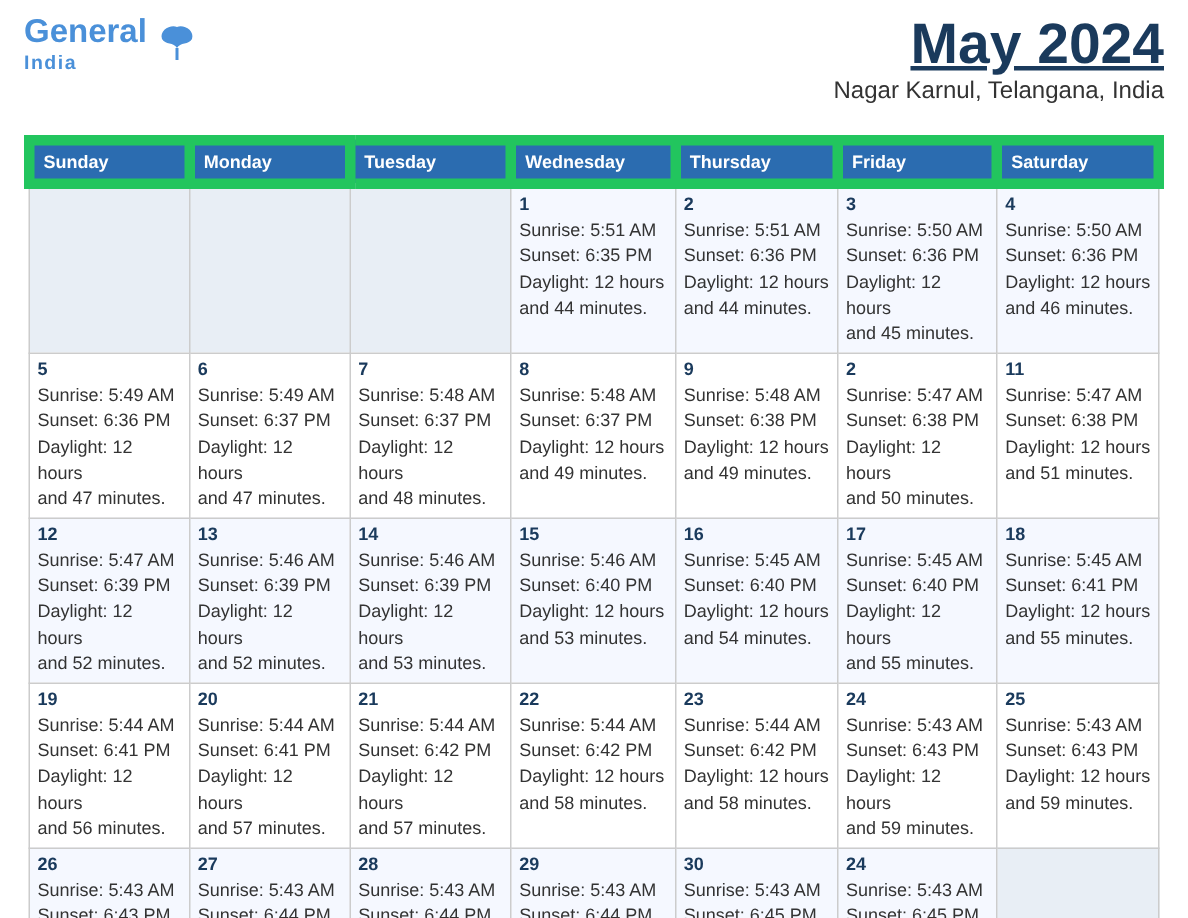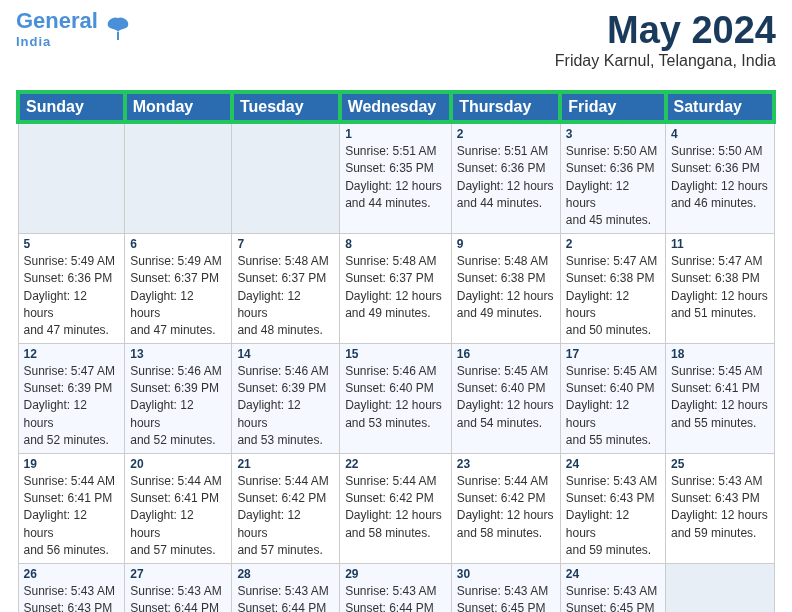--- a/index.html
+++ b/index.html
@@ -41,37 +41,38 @@
       letter-spacing: 1px;
     }
     .title-block {
       text-align: right;
     }
     .main-title {
       font-size: 38px;
       font-weight: bold;
       color: #1a3a5c;
       line-height: 1.1;
+      text-decoration: underline;
     }
     .subtitle {
       font-size: 16px;
       color: #333;
     }
     .calendar {
       width: 100%;
       border-collapse: collapse;
       font-size: 10.5px;
     }
     .calendar thead tr th {
       background: #2b6cb0;
       color: #fff;
       font-weight: bold;
-      font-size: 16px;
+      font-size: 12px;
       padding: 4px 6px;
-      border: 4px solid #22c55e;
+      border: 7px solid #22c55e;
       text-align: left;
     }
     .calendar tbody tr td {
       vertical-align: top;
       border: 1px solid #ccc;
       padding: 3px 5px;
       min-height: 70px;
       width: 113px;
       background: #fff;
     }
@@ -114,21 +115,21 @@
         <div style="margin-left:2px;">
           <svg width="28" height="28" viewBox="0 0 28 28">
             <path d="M14 4 C18 2, 26 6, 24 12 C22 16, 16 14, 14 18 C12 14, 6 16, 4 12 C2 6, 10 2, 14 4Z" fill="#4a90d9"></path>
             <path d="M14 18 L14 26" stroke="#4a90d9" stroke-width="2" fill="none"></path>
           </svg>
         </div>
       </div>
     </div>
     <div class="title-block">
       <div class="main-title">May 2024</div>
-      <div class="subtitle">Friday Karnul, Telangana, India</div>
+      <div class="subtitle">Nagar Karnul, Telangana, India</div>
     </div>
   </div>
 
   <table class="calendar">
     <thead>
       <tr>
         <th>Sunday</th>
         <th>Monday</th>
         <th>Tuesday</th>
         <th>Wednesday</th>

